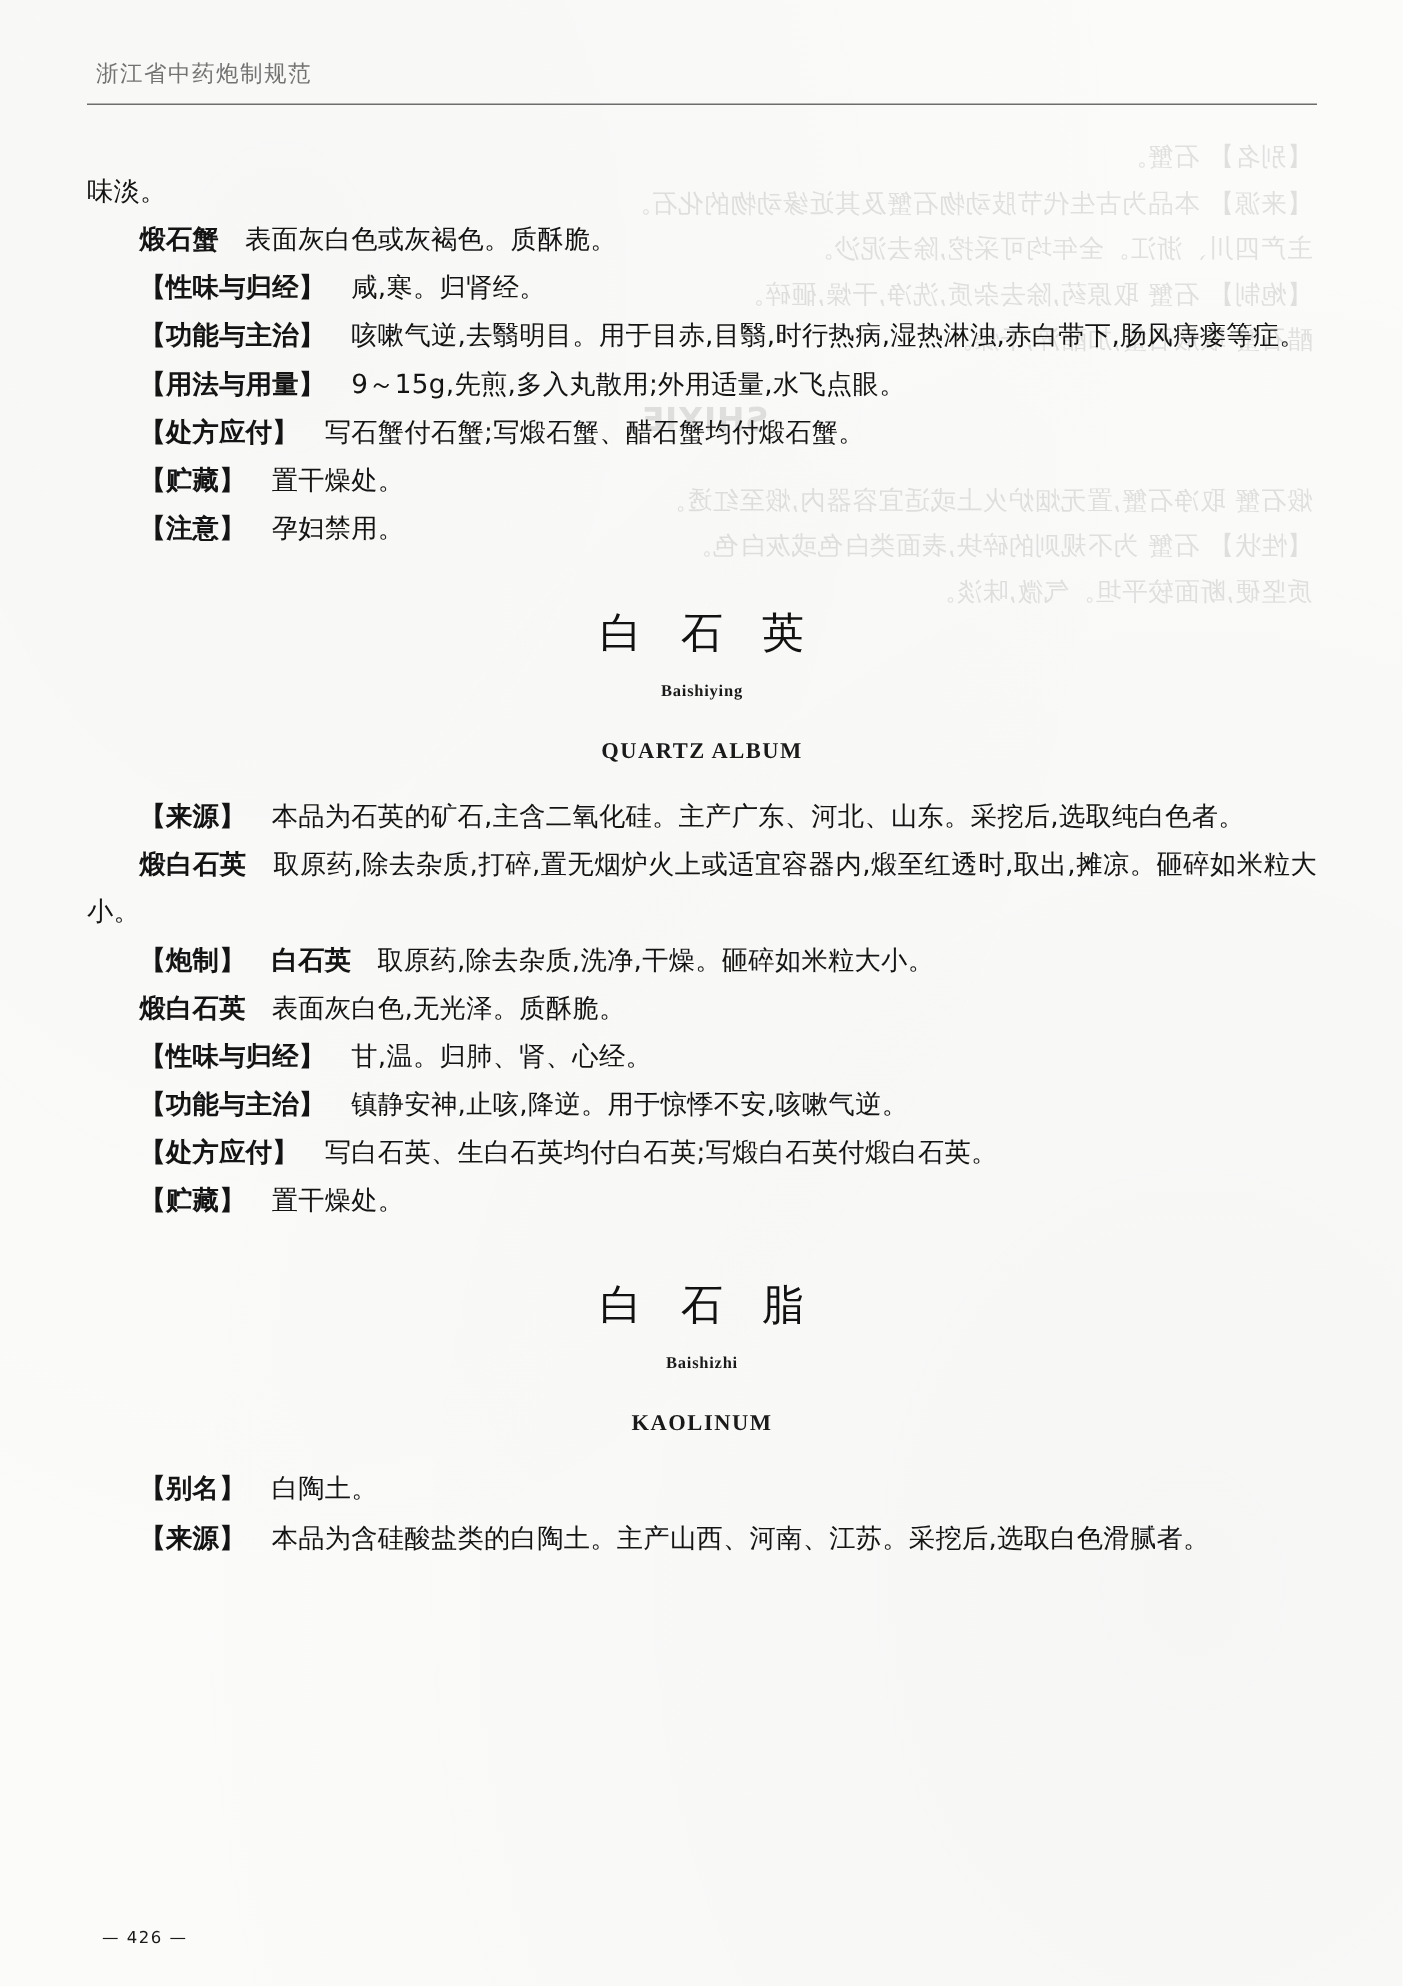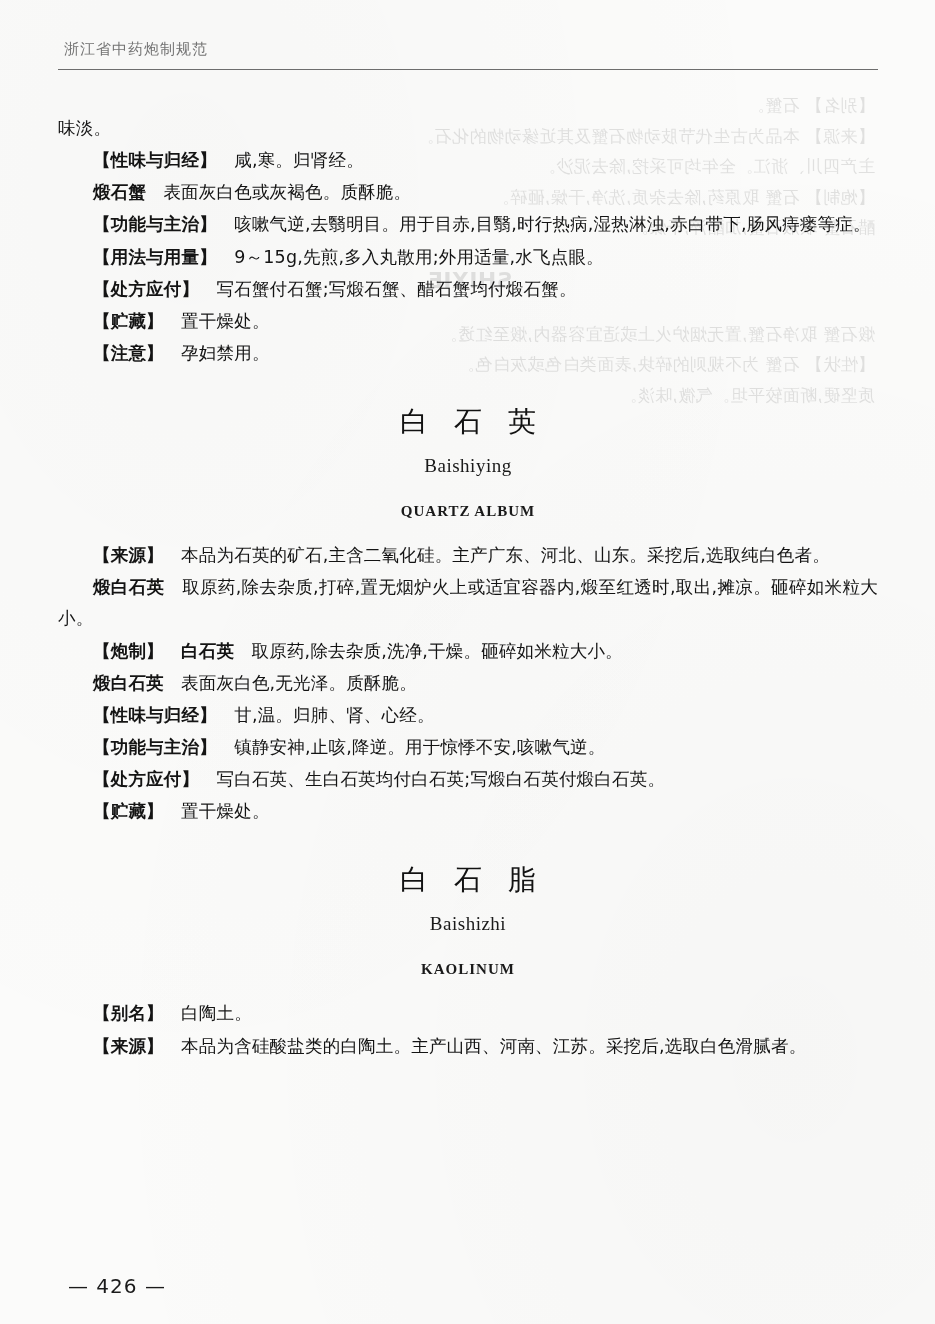--- a/index.html
+++ b/index.html
@@ -71,41 +71,41 @@
   .title-cn {
     text-align: center;
     font-size: 28px;
     letter-spacing: 26px;
     margin: 34px 0 14px 26px;
     font-weight: 400;
     color: #121212;
   }
   .title-py {
     text-align: center;
-    font-size: 19px;
-    font-weight: normal;
+    font-size: 11px;
+    font-weight: bold;
     margin: 0 0 26px 0;
     font-family: "Liberation Serif", "DejaVu Serif", serif;
     letter-spacing: 0.5px;
   }
   .title-latin {
     text-align: center;
     font-size: 15px;
     font-weight: bold;
     margin: 0 0 20px 0;
     font-family: "Liberation Serif", "DejaVu Serif", serif;
     letter-spacing: 1px;
   }
   .footer {
     position: absolute;
     left: 58px;
     bottom: 26px;
     width: 820px;
     text-align: left;
-    font-size: 20px;
+    font-size: 11px;
     color: #1b1b1b;
     letter-spacing: 1px;
     padding-left: 10px;
   }
   
   .bleed {
     position: absolute;
     inset: 0;
     pointer-events: none;
     opacity: 0.13;
@@ -149,27 +149,27 @@
   </div>
 
   <div class="content">
 
     <div class="header-line">浙江省中药炮制规范</div>
     <div class="rule"></div>
 
     <p class="noindent">味淡。</p>
 
     <p class="indent">
+      <span class="sub">煅石蟹</span>
+      &nbsp;&nbsp;<span>表面灰白色或灰褐色。质酥脆。</span>
+    </p>
+
+    <p class="indent">
       <span class="lbl">【性味与归经】</span>
       &nbsp;&nbsp;<span>咸,寒。归肾经。</span>
-    </p>
-
-    <p class="indent">
-      <span class="sub">煅石蟹</span>
-      &nbsp;&nbsp;<span>表面灰白色或灰褐色。质酥脆。</span>
     </p>
 
     <p class="indent">
       <span class="lbl">【功能与主治】</span>
       &nbsp;&nbsp;<span>咳嗽气逆,去翳明目。用于目赤,目翳,时行热病,湿热淋浊,赤白带下,肠风痔瘘等症。</span>
     </p>
 
     <p class="indent">
       <span class="lbl">【用法与用量】</span>
       &nbsp;&nbsp;<span>9～15g,先煎,多入丸散用;外用适量,水飞点眼。</span>

